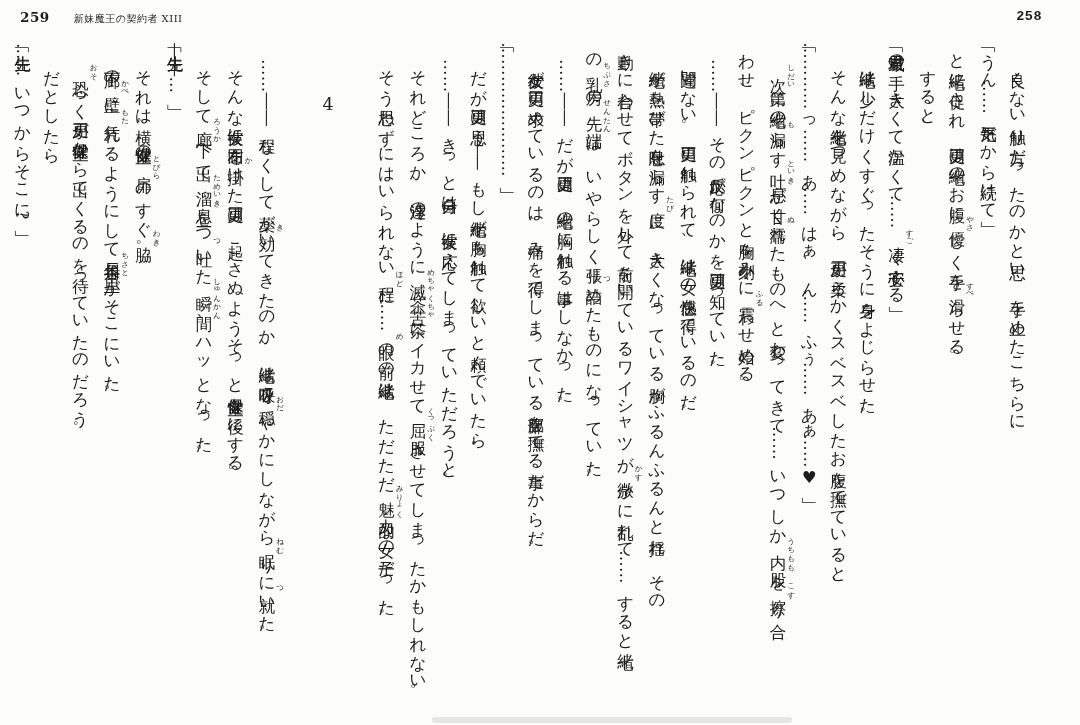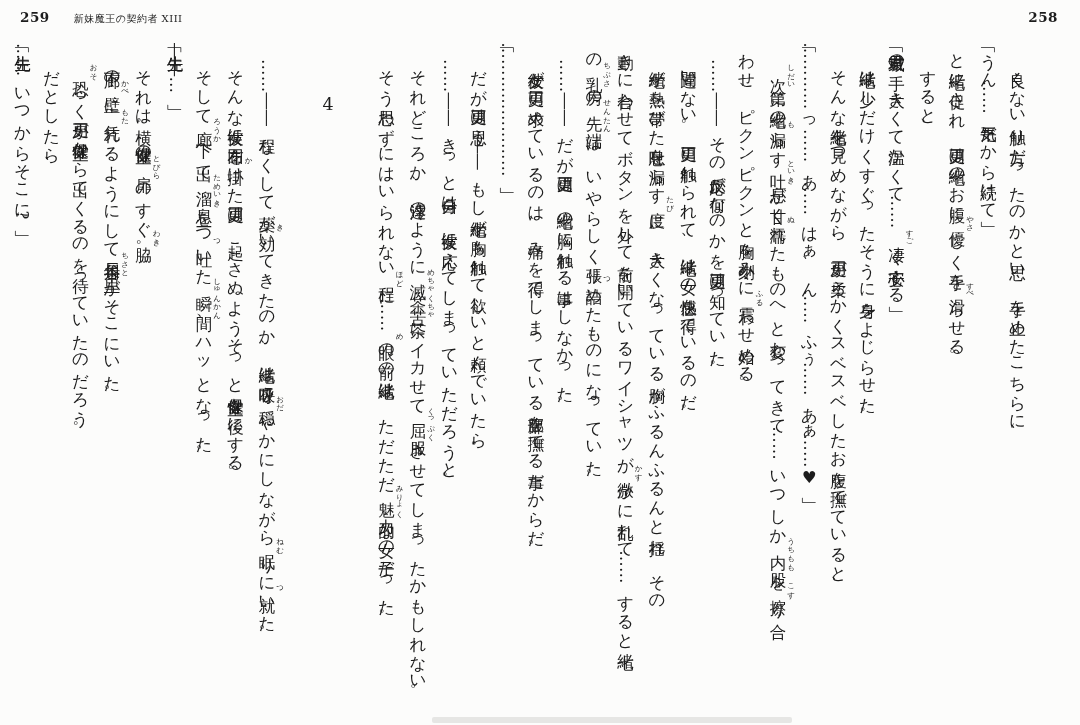--- a/index.html
+++ b/index.html
@@ -5,21 +5,21 @@
   html,body{margin:0;padding:0;}
   body{
     width:1080px;height:725px;position:relative;overflow:hidden;
     background:#fcfcfb;
     font-family:"DejaVu Serif","Liberation Serif",serif;
     color:#1c1c1c;
   }
   
   .running-head{position:absolute;top:9px;font-size:13px;letter-spacing:.5px;white-space:nowrap;}
   .head-left{left:20px;}
-  .head-right{right:22px;}
+  .head-right{right:38px;font-family:Liberation Mono, monospace;}
   .pagenum{font-weight:bold;font-size:13.5px;margin-right:24px;}
   .booktitle{font-size:10px;text-align:right;}
   
   .vpage{
     position:absolute;top:42px;height:680px;width:500px;
     writing-mode:vertical-rl;text-orientation:mixed;
     font-size:16.5px;line-height:29px;
     letter-spacing:.3px;
   }
   .vpage-right{right:48px;}

